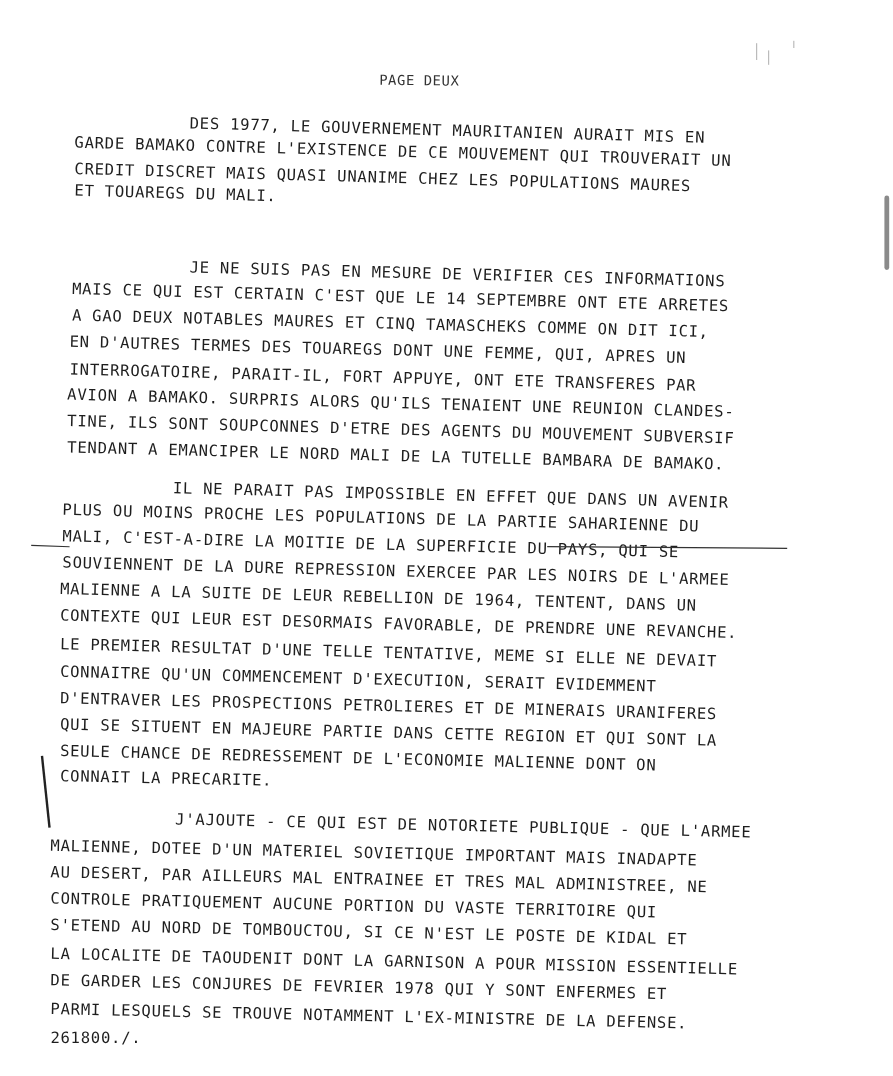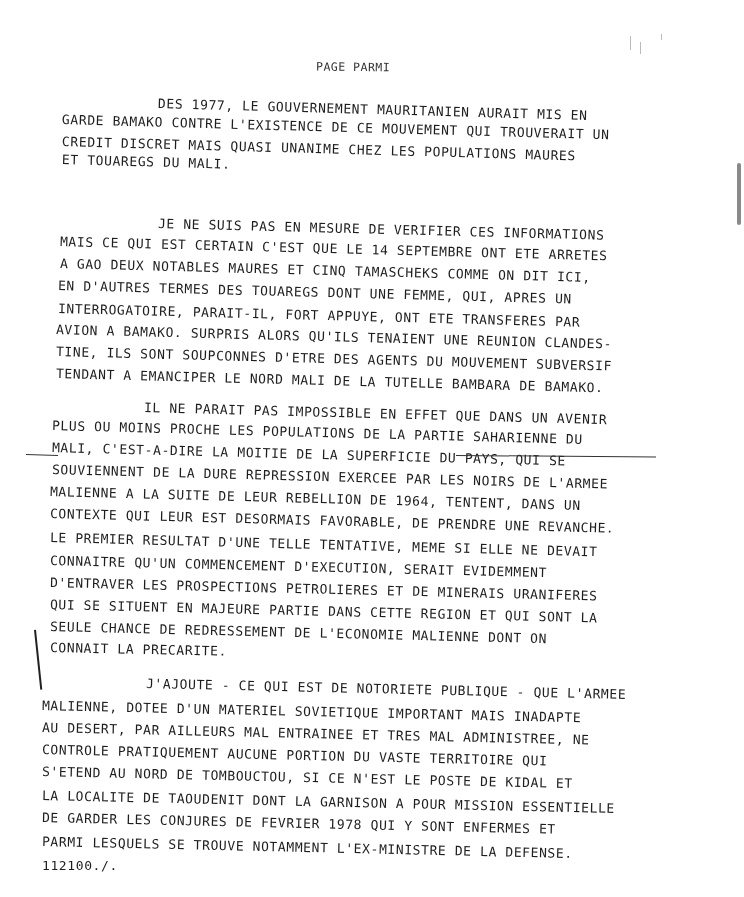--- a/index.html
+++ b/index.html
@@ -47,21 +47,21 @@
 <body>
 
 <div class="page">
 
   <div class="corner-marks">
     <span style="left:4px;top:2px;height:14px;"></span>
     <span style="left:14px;top:8px;height:12px;"></span>
     <span style="left:35px;top:0px;height:6px;"></span>
   </div>
 
-  <div class="title">PAGE PARMI</div>
+  <div class="title">PAGE DEUX</div>
 
   <div>
     <div class="line" style="left:158px;top:96px;transform:rotate(1.6deg);">DES 1977, LE GOUVERNEMENT MAURITANIEN AURAIT MIS EN</div>
     <div class="line" style="left:62px;top:112px;transform:rotate(1.6deg);">GARDE BAMAKO CONTRE L'EXISTENCE DE CE MOUVEMENT QUI TROUVERAIT UN</div>
     <div class="line" style="left:62px;top:134px;transform:rotate(1.6deg);">CREDIT DISCRET MAIS QUASI UNANIME CHEZ LES POPULATIONS MAURES</div>
     <div class="line" style="left:62px;top:152px;transform:rotate(1.6deg);">ET TOUAREGS DU MALI.</div>
   </div>
 
   <div>
     <div class="line" style="left:158px;top:216px;transform:rotate(1.5deg);">JE NE SUIS PAS EN MESURE DE VERIFIER CES INFORMATIONS</div>
@@ -95,20 +95,20 @@
 
   <div>
     <div class="line" style="left:146px;top:676px;transform:rotate(1.3deg);">J'AJOUTE - CE QUI EST DE NOTORIETE PUBLIQUE - QUE L'ARMEE</div>
     <div class="line" style="left:42px;top:698px;transform:rotate(1.3deg);">MALIENNE, DOTEE D'UN MATERIEL SOVIETIQUE IMPORTANT MAIS INADAPTE</div>
     <div class="line" style="left:42px;top:720px;transform:rotate(1.3deg);">AU DESERT, PAR AILLEURS MAL ENTRAINEE ET TRES MAL ADMINISTREE, NE</div>
     <div class="line" style="left:42px;top:742px;transform:rotate(1.3deg);">CONTROLE PRATIQUEMENT AUCUNE PORTION DU VASTE TERRITOIRE QUI</div>
     <div class="line" style="left:42px;top:764px;transform:rotate(1.3deg);">S'ETEND AU NORD DE TOMBOUCTOU, SI CE N'EST LE POSTE DE KIDAL ET</div>
     <div class="line" style="left:42px;top:788px;transform:rotate(1.3deg);">LA LOCALITE DE TAOUDENIT DONT LA GARNISON A POUR MISSION ESSENTIELLE</div>
     <div class="line" style="left:42px;top:810px;transform:rotate(1.3deg);">DE GARDER LES CONJURES DE FEVRIER 1978 QUI Y SONT ENFERMES ET</div>
     <div class="line" style="left:42px;top:834px;transform:rotate(1.3deg);">PARMI LESQUELS SE TROUVE NOTAMMENT L'EX-MINISTRE DE LA DEFENSE.</div>
-    <div class="line" style="left:42px;top:858px;">112100./.</div>
+    <div class="line" style="left:42px;top:858px;">261800./.</div>
   </div>
 
 </div>
 
 <div class="scrollbar-track">
   <div class="scrollbar-thumb"></div>
 </div>
 
 </body></html>

